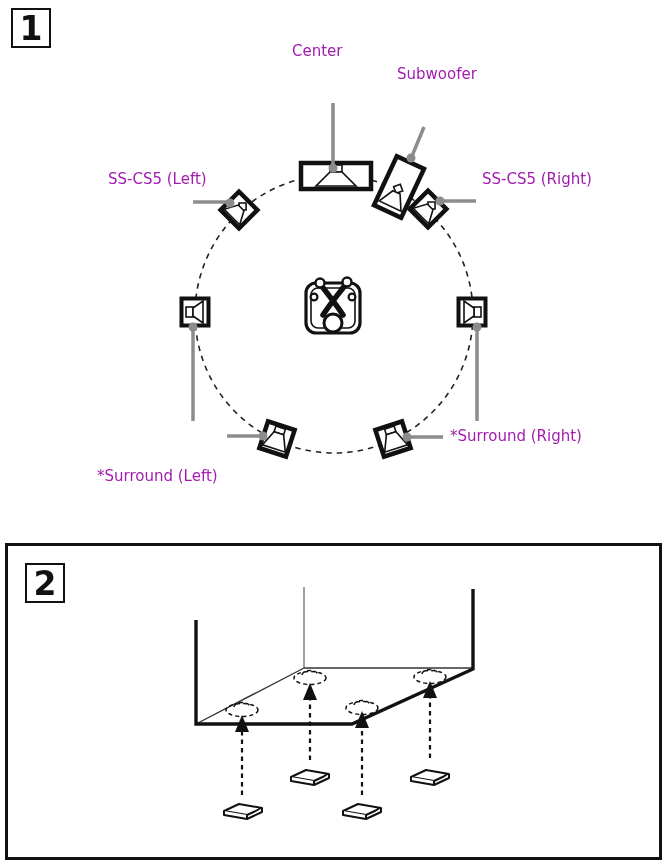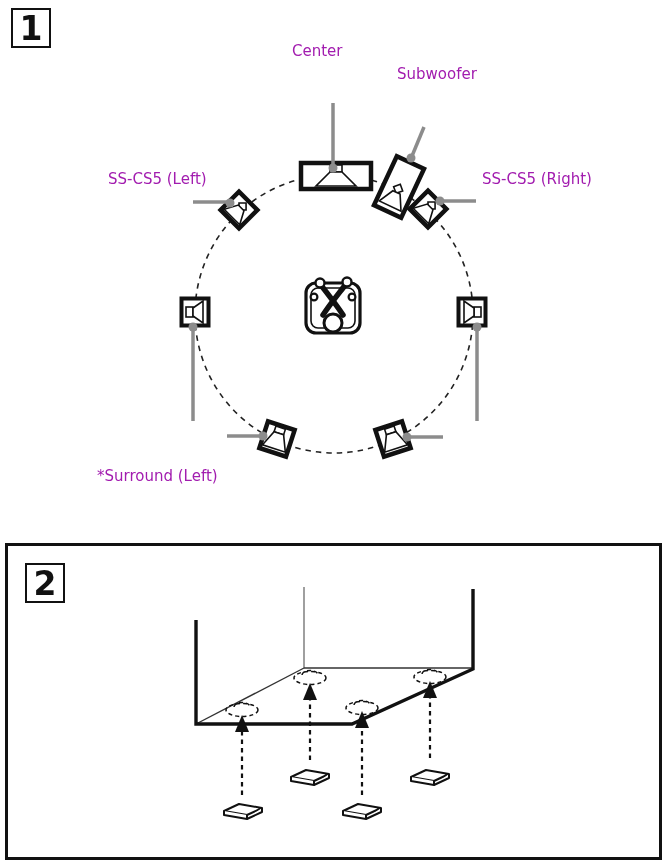--- a/index.html
+++ b/index.html
@@ -193,14 +193,15 @@
   </svg>
 
   <div class="badge badge-1">1</div>
   <div class="badge badge-2">2</div>
 
   <div class="lbl lbl-center">Center</div>
   <div class="lbl lbl-subwoofer">Subwoofer</div>
   <div class="lbl lbl-front-left">SS-CS5 (Left)</div>
   <div class="lbl lbl-front-right">SS-CS5 (Right)</div>
   <div class="lbl lbl-surround-left">*Surround (Left)</div>
+  <div class="lbl lbl-surround-right">*Surround (Right)</div>
 
 </div>
 
 </body></html>

